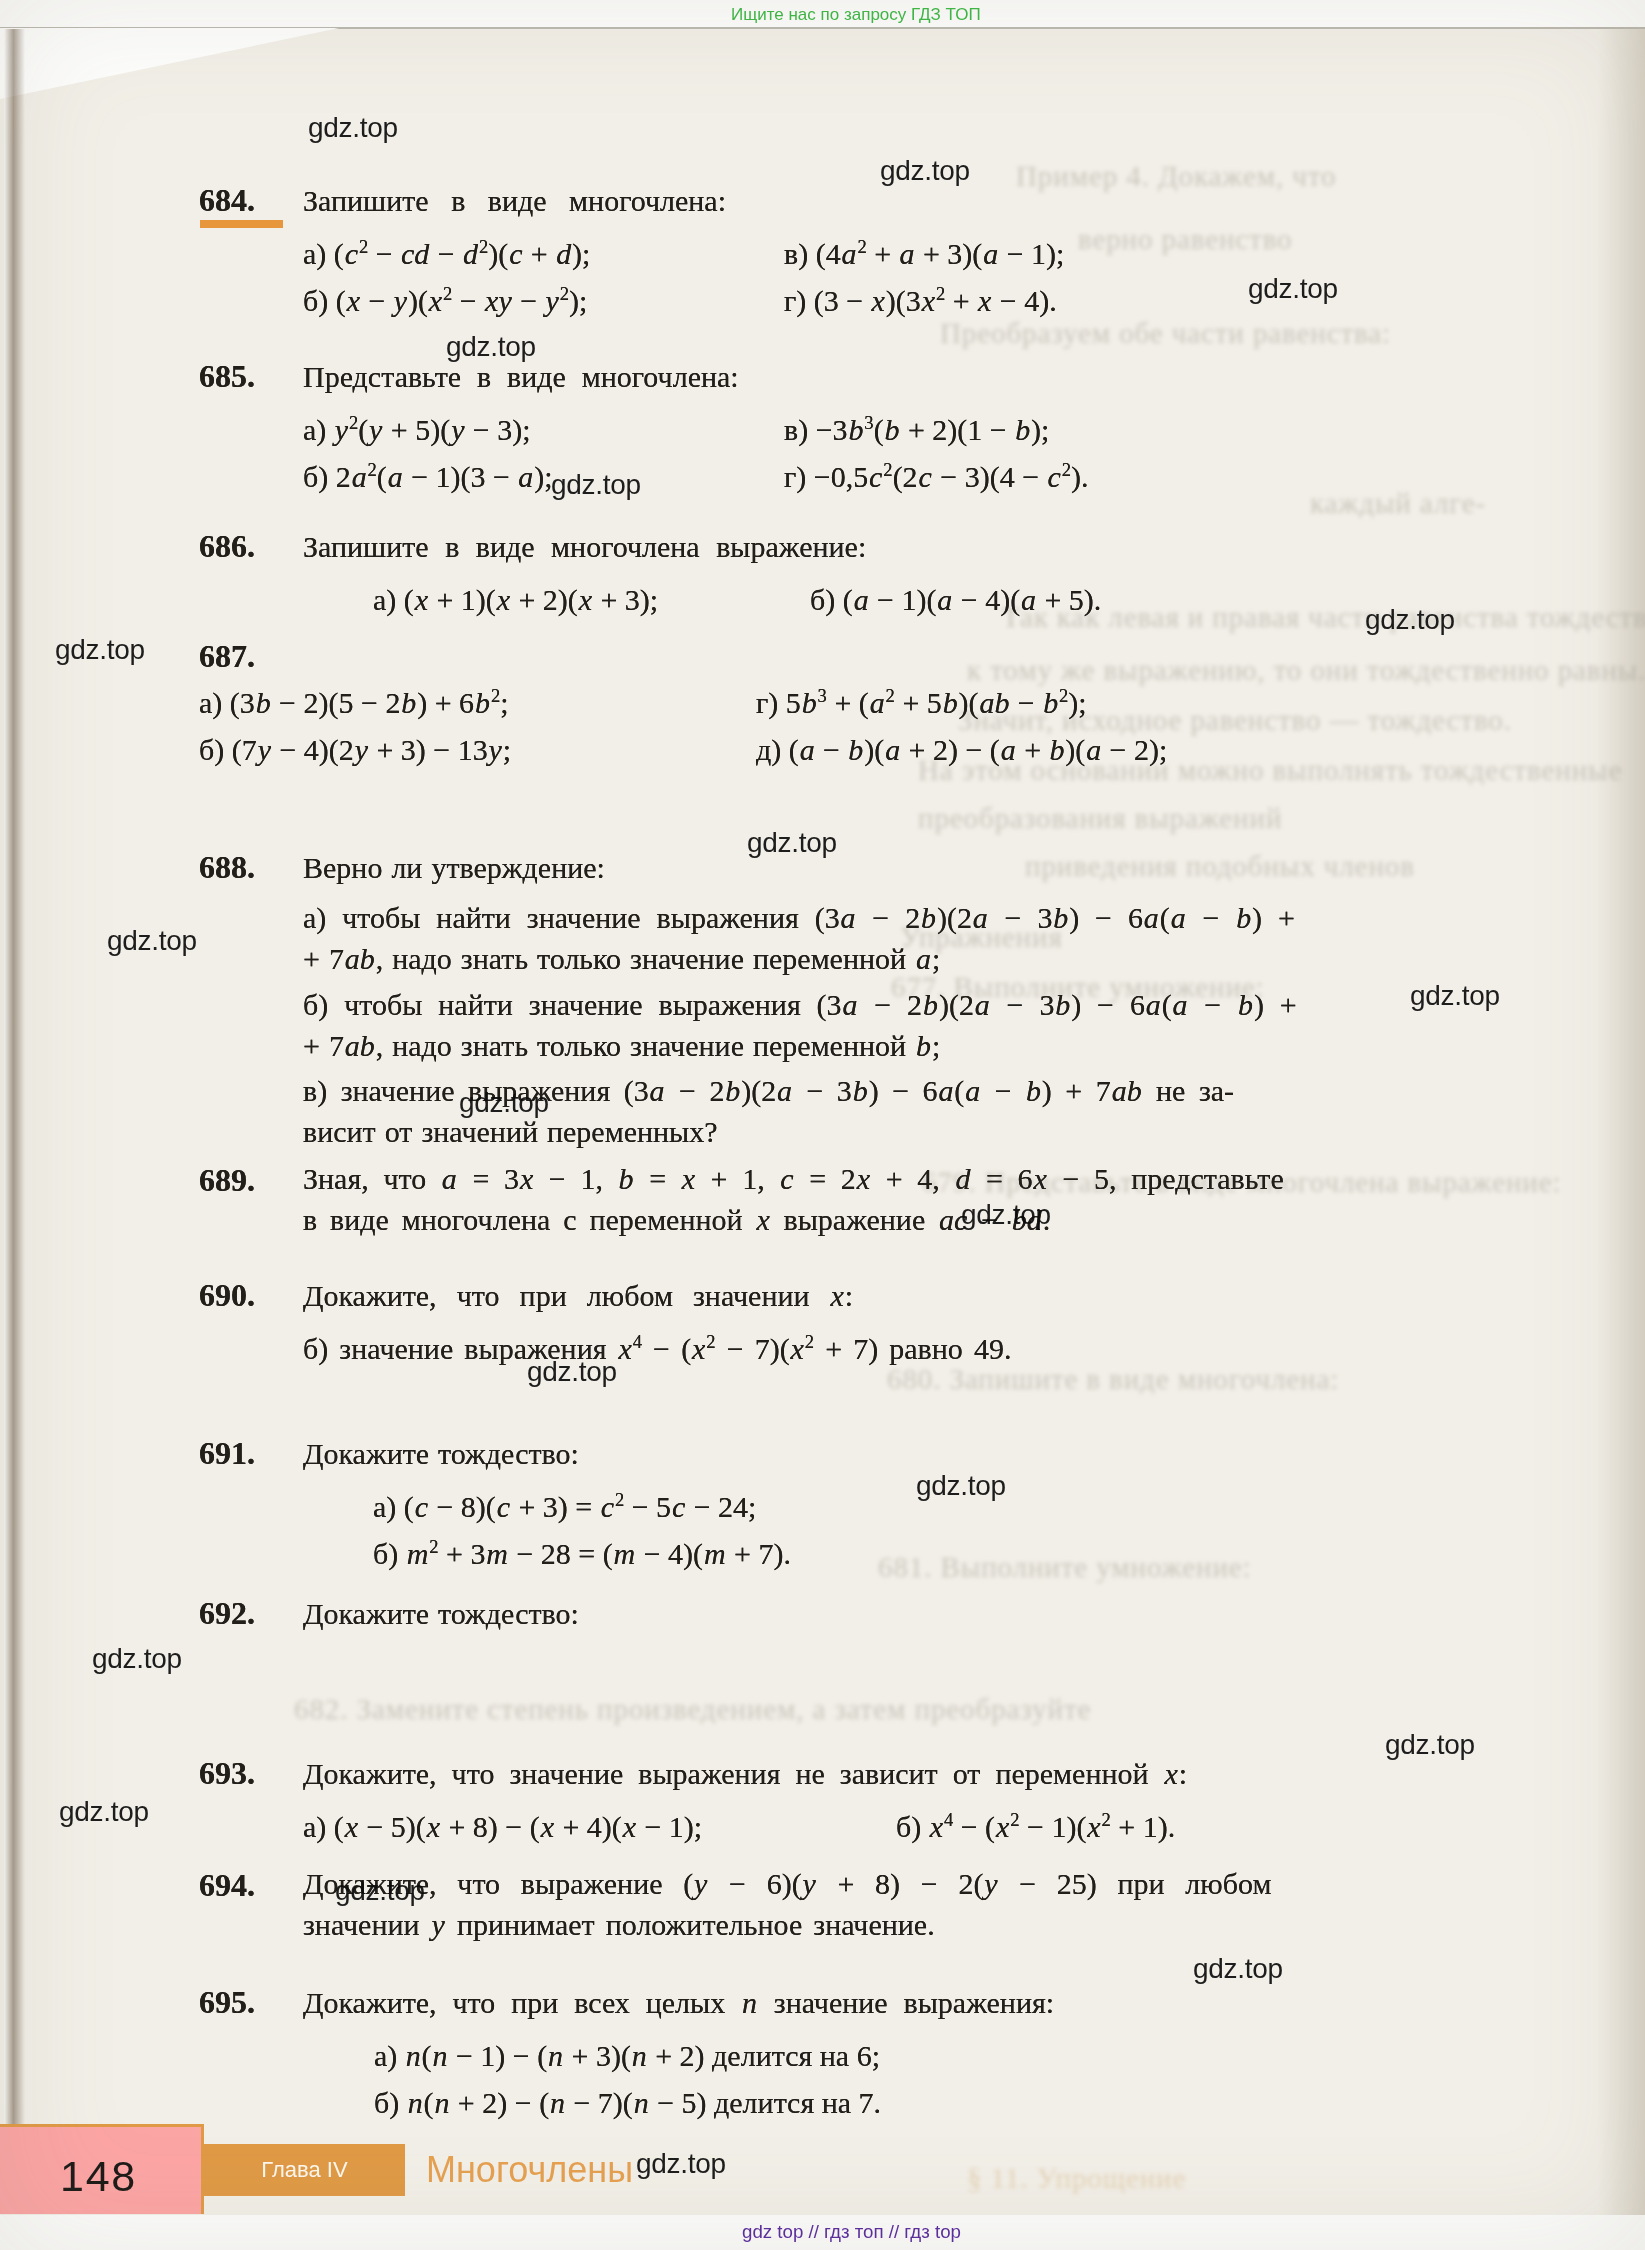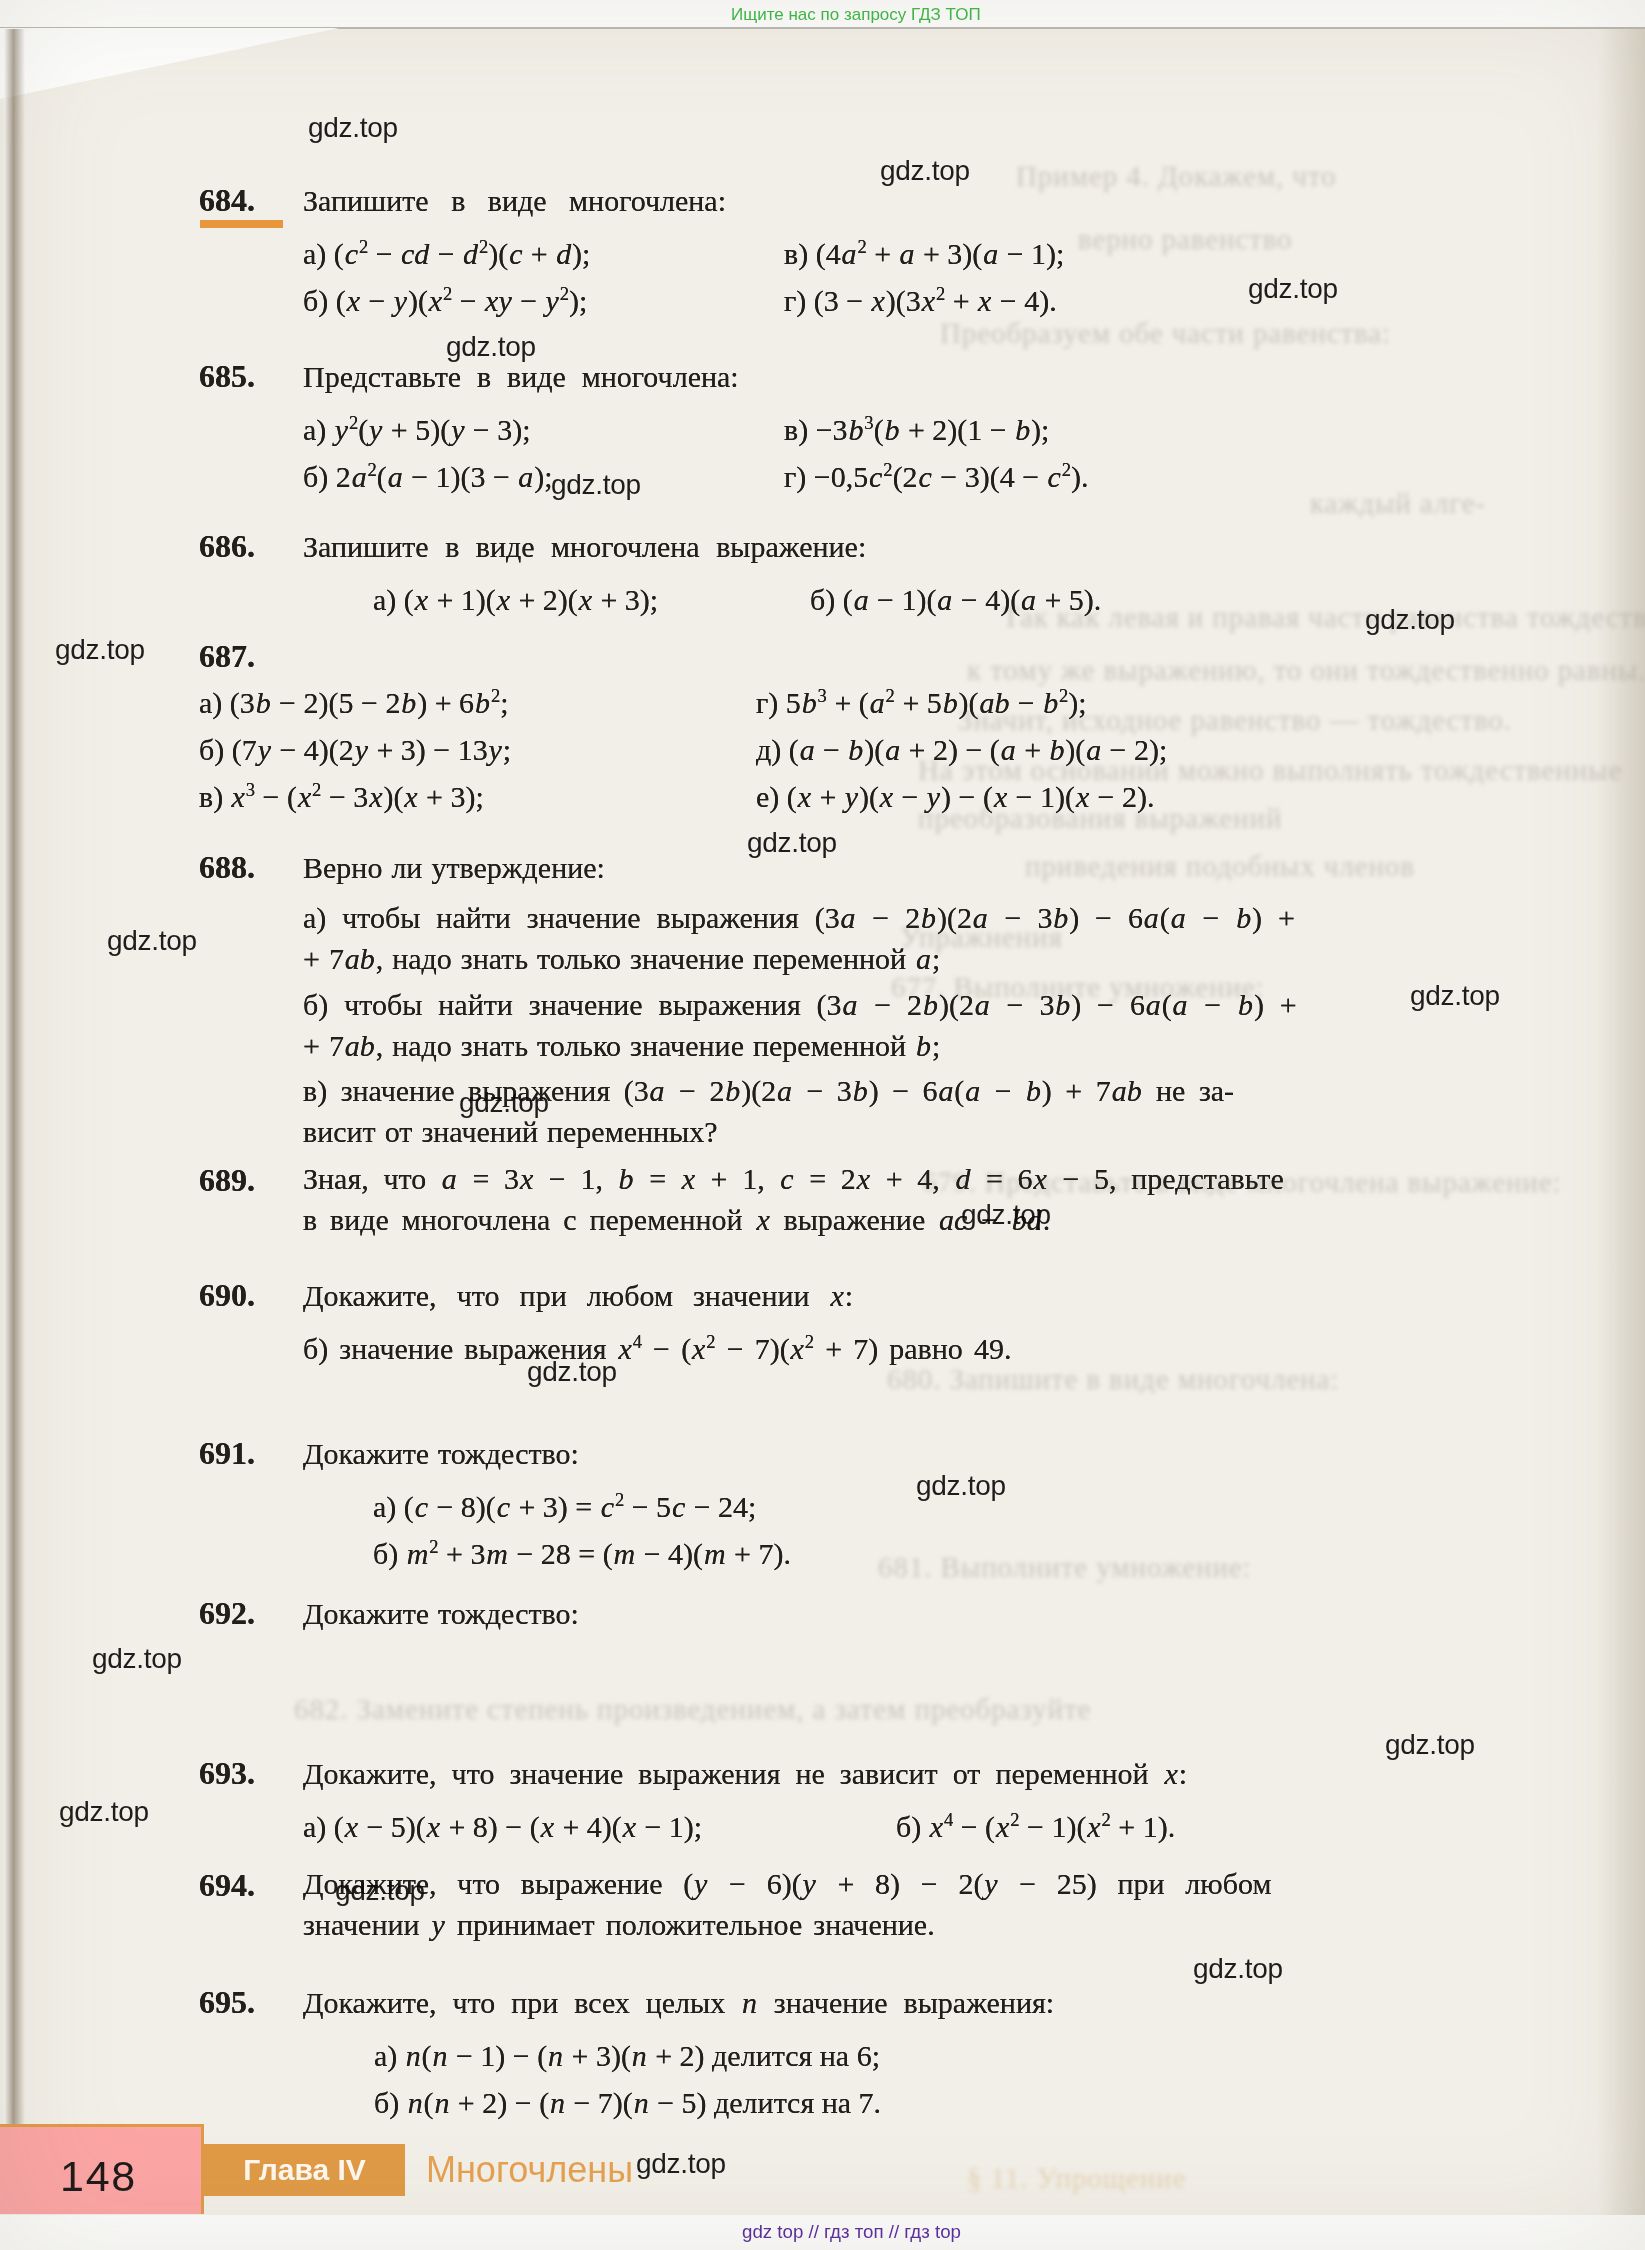--- a/index.html
+++ b/index.html
@@ -45,21 +45,21 @@
   i{font-style:italic;padding:0 0.9px;}
   sup{font-size:62%;line-height:0;vertical-align:super;}
 
   
   .pagebox{position:absolute;left:0px;top:2124px;width:204px;height:90px;background:#fca5a5;
         border-top:3.6px solid #e09a46;border-right:3.6px solid #e09a46;}
   .pagenum{position:absolute;left:36px;top:25px;width:125px;text-align:center;
         font-family:"Liberation Sans",sans-serif;font-size:43px;color:#1d1b18;letter-spacing:1.8px;}
   .chapterbox{position:absolute;left:204px;top:2144px;width:201px;height:52px;background:#e09a46;
         display:flex;align-items:center;justify-content:center;}
-  .chapterbox span{font-family:"Liberation Sans",sans-serif;font-weight:bold;font-size:30px;color:#fdf8ef;}
+  .chapterbox span{font-family:"Liberation Sans",sans-serif;font-weight:normal;font-size:22px;color:#fdf8ef;}
   .chaptertitle{position:absolute;left:426px;top:2149px;font-family:"Liberation Sans",sans-serif;
         font-size:36px;color:#e5a050;}
 </style>
 </head>
 <body>
 
 <div class="page">
   <div class="edge-top"></div>
   <div class="edge-topline"></div>
   <div class="corner-wedge"></div>
@@ -118,21 +118,20 @@
             <div class="irow"><span class="cell" style="width: 437px;"><span class="lbl">а)</span> (<i>x</i> + 1)(<i>x</i> + 2)(<i>x</i> + 3);</span><span class="cell"><span class="lbl">б)</span> (<i>a</i> − 1)(<i>a</i> − 4)(<i>a</i> + 5).</span></div>
           </div>
         </div>
       </div>
       <div class="problem" style="top: 634px; flex-direction: column;">
         <div class="pnum">687.</div>
         <div class="pbody">
           <div class="items">
             <div class="irow"><span class="cell" style="width: 557px;"><span class="lbl">а)</span> (3<i>b</i> − 2)(5 − 2<i>b</i>) + 6<i>b</i><sup>2</sup>;</span><span class="cell"><span class="lbl">г)</span> 5<i>b</i><sup>3</sup> + (<i>a</i><sup>2</sup> + 5<i>b</i>)(<i>ab</i> − <i>b</i><sup>2</sup>);</span></div>
             <div class="irow"><span class="cell" style="width: 557px;"><span class="lbl">б)</span> (7<i>y</i> − 4)(2<i>y</i> + 3) − 13<i>y</i>;</span><span class="cell"><span class="lbl">д)</span> (<i>a</i> − <i>b</i>)(<i>a</i> + 2) − (<i>a</i> + <i>b</i>)(<i>a</i> − 2);</span></div>
-            <div class="irow"><span class="cell" style="width: 557px;"><span class="lbl">в)</span> <i>x</i><sup>3</sup> − (<i>x</i><sup>2</sup> − 3<i>x</i>)(<i>x</i> + 3);</span><span class="cell"><span class="lbl">е)</span> (<i>x</i> + <i>y</i>)(<i>x</i> − <i>y</i>) − (<i>x</i> − 1)(<i>x</i> − 2).</span></div>
           </div>
         </div>
       </div>
       <div class="problem" style="top: 845px;">
         <div class="pnum">688.</div>
         <div class="pbody">
           <div class="line intro" style="word-spacing: 0.05em;">Верно ли утверждение:</div>
           <div class="paraitem">
             <div class="line para" style="word-spacing: 0.28em;"><span class="lbl">а)</span> чтобы найти значение выражения (3<i>a</i> − 2<i>b</i>)(2<i>a</i> − 3<i>b</i>) − 6<i>a</i>(<i>a</i> − <i>b</i>) +</div>
             <div class="line para" style="word-spacing: 0.05em;">+ 7<i>ab</i>, надо знать только значение переменной <i>a</i>;</div>

